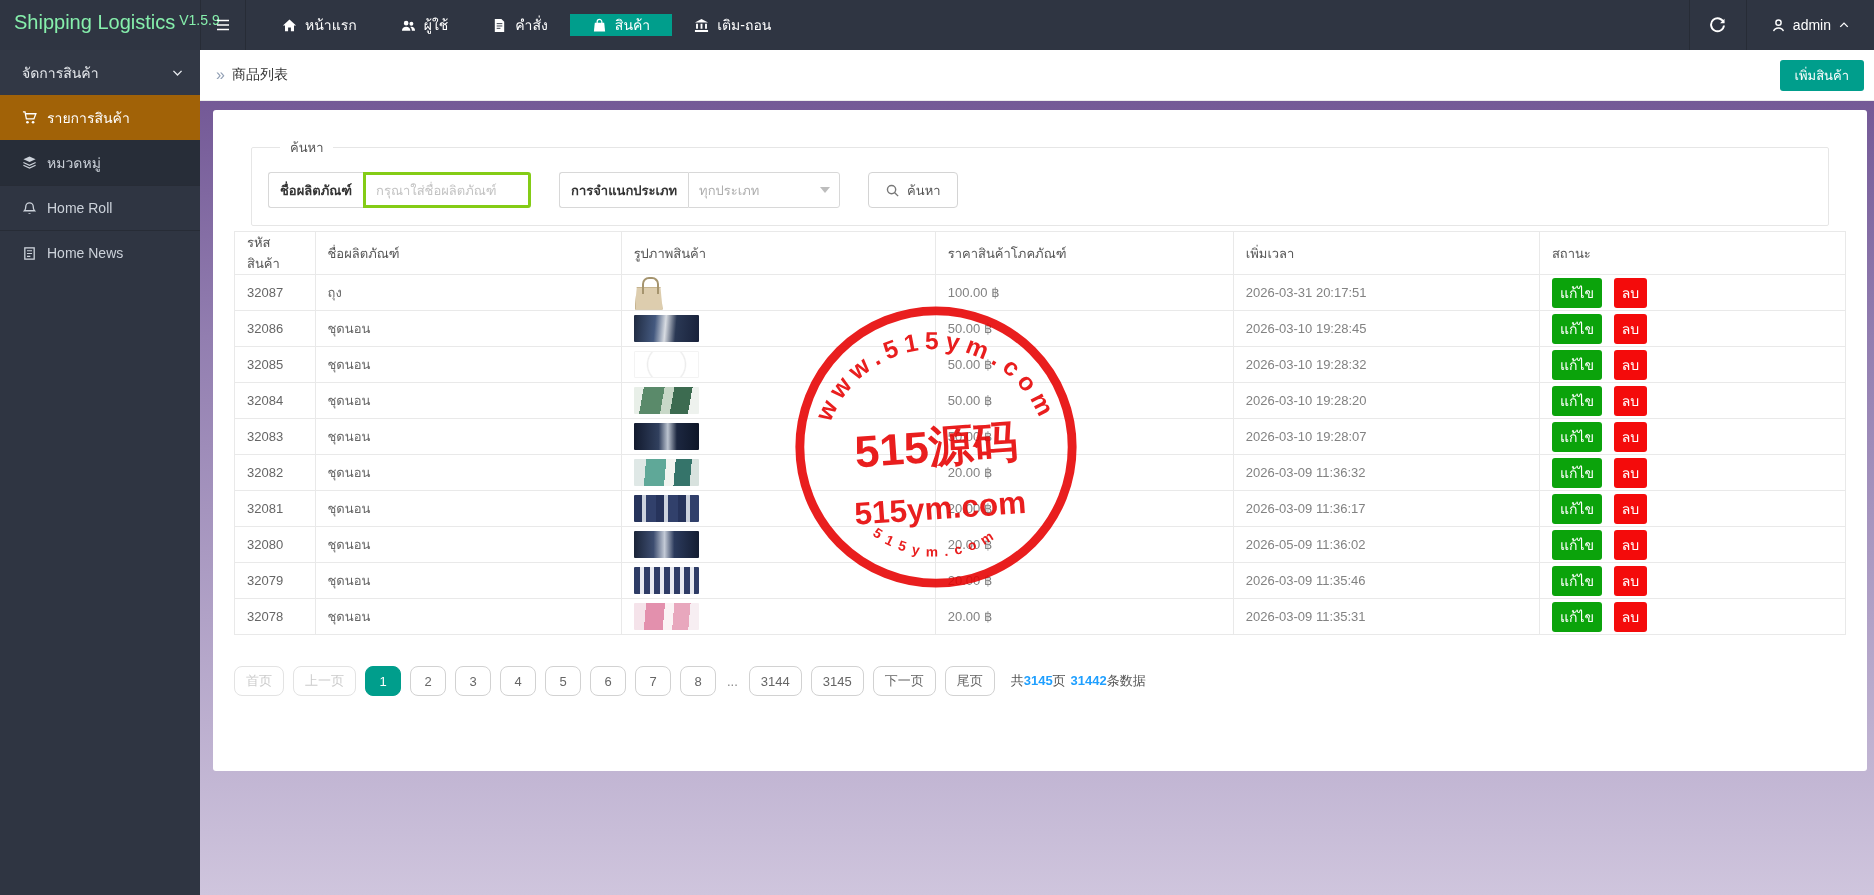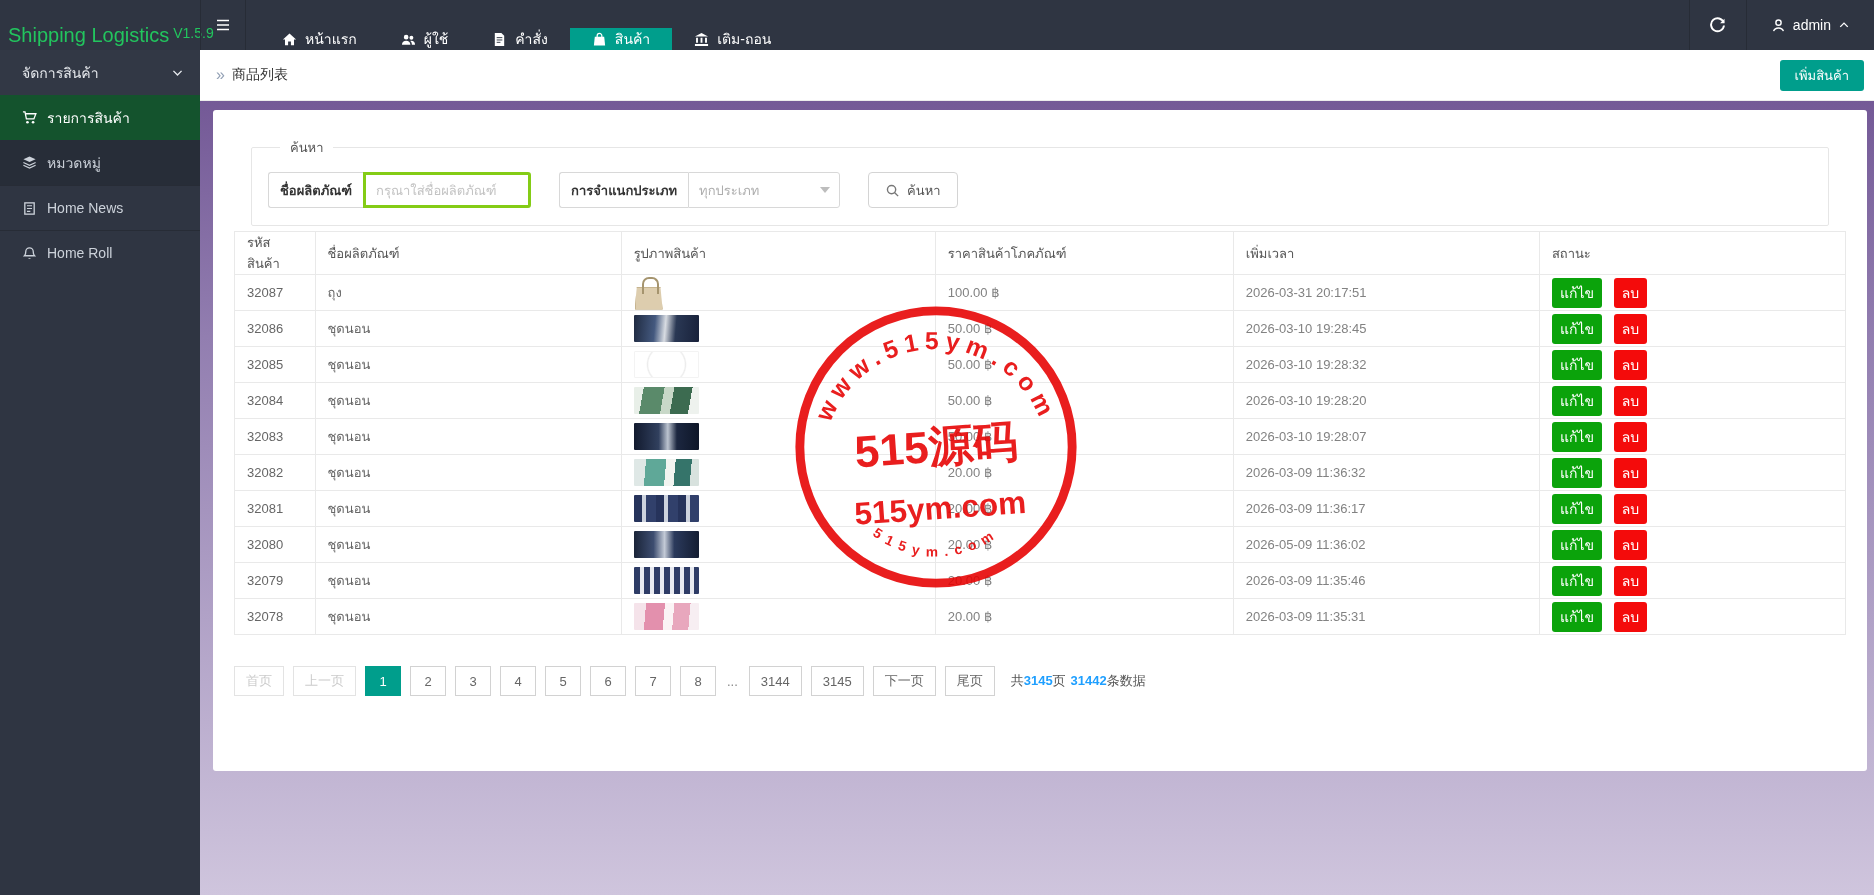--- a/index.html
+++ b/index.html
@@ -2,39 +2,39 @@
 <html><head>
 <meta charset="utf-8">
 <style>
   * { margin:0; padding:0; box-sizing:border-box; }
   html,body { width:1874px; height:895px; }
   body { font-family:"Liberation Sans","DejaVu Sans",sans-serif; font-size:13px; color:#333; position:relative; overflow:hidden; background:#fff; }
   svg { display:block; }
 
   
   .navbar { position:absolute; top:0; left:0; right:0; height:50px; background:#2f3542; color:#fff; display:flex; align-items:stretch; z-index:30; }
-  .brand { width:200px; display:flex; align-items:flex-start; padding-left:8px; padding-top:11px; font-size:20px; color:#22c55e; white-space:nowrap;margin-top:13px; }
+  .brand { width:200px; display:flex; align-items:flex-start; padding-left:14px; padding-top:11px; font-size:20px; color:#86efac; white-space:nowrap; }
   .brand .ver { font-size:14px; margin-left:4px; margin-top:1px; }
   .nav-toggle { width:46px; display:flex; align-items:center; justify-content:center; border-left:1px solid #272c36; border-right:1px solid #272c36; cursor:pointer; color:#fff; }
-  .nav-menu { display:flex; align-items:flex-end; margin-left:14px; }
+  .nav-menu { display:flex; align-items:center; margin-left:14px; }
   .nav-item { display:flex; align-items:center; gap:8px; padding:0 22px; font-size:14px; cursor:pointer; color:#fff; }
   .nav-item.active { background:#009e8c; }
   .nav-item svg { width:15px; height:15px; }
   .nav-right { margin-left:auto; display:flex; align-items:stretch; }
   .nav-refresh { width:58px; display:flex; align-items:center; justify-content:center; border-left:1px solid #272c36; border-right:1px solid #272c36; cursor:pointer; }
   .nav-user { display:flex; align-items:center; gap:7px; padding:0 24px; font-size:14px; cursor:pointer; }
 
   
   .sidebar { position:absolute; top:50px; left:0; width:200px; bottom:0; background:#2f3542; z-index:20; }
   .side-group { height:45px; display:flex; align-items:center; padding:0 16px 0 22px; font-size:14px; color:#e7eaee; cursor:pointer; background:#323845;gap:27px; }
   .side-group .chev { margin-left:auto; }
   .side-item { height:45px; display:flex; align-items:center; gap:10px; padding-left:22px; font-size:14px; cursor:pointer; color:#ccd2da; }
   .side-item.sub { background:#272d38; }
   .side-item.toplevel { background:#2f3542; border-top:1px solid #272c36; }
-  .side-item.active { background:#14532d; color:#fff; }
+  .side-item.active { background:#a16207; color:#fff; }
   .side-item svg { width:15px; height:15px; flex:0 0 auto; }
 
   
   .main { position:absolute; left:200px; top:50px; right:0; bottom:0; background:linear-gradient(180deg,#6d5191 0%, #927eb0 34%, #cfc5dd 100%); }
   .breadcrumb-bar { height:51px; background:#fff; display:flex; align-items:center; padding:0 10px 0 16px; border-bottom:1px solid #ececec; }
   .bc-symbol { color:#93a1b5; font-size:16px; margin-right:7px; }
   .bc-title { font-size:14px; color:#333; }
   .add-btn { margin-left:auto; background:#009e8c; color:#fff; border:none; height:31px; padding:0 15px; border-radius:3px; font-size:13px; cursor:pointer; }
 
   .card { margin:9px 7px 0 13px; background:#fff; border-radius:3px; height:661px; overflow:hidden; }
@@ -70,21 +70,21 @@
   .thumb-navy3 { background:repeating-linear-gradient(90deg,#26335b 0 8px,#cdd3de 8px 12px,#31406b 12px 22px); }
   .thumb-dark { background:linear-gradient(90deg,#1a2438,#3d4d70 30%,#c3cad6 47%,#2b3a5c 62%,#141d32); }
   .thumb-stripe { background:repeating-linear-gradient(90deg,#2e3c66 0 6px,#e8eaf0 6px 10px); }
   .thumb-pink { background:linear-gradient(95deg,#f5e3ea 0 18%,#e390ad 18% 46%,#fbf3f5 46% 60%,#e8a7bd 60% 84%,#f7eef2 84%); }
   .action-btn { color:#fff; border:none; border-radius:3px; padding:4px 8px; font-size:14px; cursor:pointer; margin-right:8px; }
   .btn-edit { background:#0ba30b; }
   .btn-del { background:#f40b0b; }
 
   
   .pagination { display:flex; align-items:center; margin:31px 21px 0; gap:9px; }
-  .pg-btn { min-width:36px; height:30px; padding:0 11px; display:inline-flex; align-items:center; justify-content:center; border:1px solid #d2d2d2; background:#fff; color:#666; font-size:13px; border-radius:0; cursor:pointer; }
+  .pg-btn { min-width:36px; height:30px; padding:0 11px; display:inline-flex; align-items:center; justify-content:center; border:1px solid #d2d2d2; background:#fff; color:#666; font-size:13px; border-radius:8px; cursor:pointer; }
   .pg-btn.disabled { color:#ccc; border-color:#e3e3e3; cursor:default; }
   .pg-btn.active { background:#009e8c; border-color:#009e8c; color:#fff; }
   .pg-btn.ellipsis { border:none; background:transparent; min-width:14px; padding:0 2px; color:#888; }
   .pg-summary { margin-left:7px; color:#555; font-size:13px; }
   .pg-summary b { color:#1e9fff; font-weight:bold; }
   .pg-summary b.rec { margin-left:5px; }
 
   
   .watermark { position:absolute; left:588px; top:249px; width:296px; height:296px; pointer-events:none; opacity:0.88; z-index:25; }
 </style>
@@ -197,34 +197,34 @@
         <svg viewBox="0 0 16 16">
           <path d="M8 1.5l6.5 3L8 7.5l-6.5-3z" fill="currentColor"></path>
           <path d="M1.5 8L8 11l6.5-3M1.5 11L8 14l6.5-3" fill="none" stroke="currentColor" stroke-width="1.2"></path>
         </svg>
       </span>
     <span>หมวดหมู่</span>
   </div>
   <div class="side-item toplevel">
     <span>
         <svg viewBox="0 0 16 16">
-          <rect x="3" y="2" width="10" height="12" fill="none" stroke="currentColor" stroke-width="1.4"></rect>
-          <path d="M5.3 5h5.4M5.3 8h5.4M5.3 11h3.6" stroke="currentColor" stroke-width="1.2"></path>
-        </svg>
-      </span>
-    <span>Home News</span>
+          <path d="M8 2a4 4 0 0 1 4 4c0 3 .9 3.9 1.4 4.4H2.6C3.1 9.9 4 9 4 6a4 4 0 0 1 4-4z" fill="none" stroke="currentColor" stroke-width="1.4"></path>
+          <path d="M6.7 13a1.35 1.35 0 0 0 2.6 0z" fill="currentColor"></path>
+        </svg>
+      </span>
+    <span>Home Roll</span>
   </div>
   <div class="side-item toplevel">
     <span>
         <svg viewBox="0 0 16 16">
-          <path d="M8 2a4 4 0 0 1 4 4c0 3 .9 3.9 1.4 4.4H2.6C3.1 9.9 4 9 4 6a4 4 0 0 1 4-4z" fill="none" stroke="currentColor" stroke-width="1.4"></path>
-          <path d="M6.7 13a1.35 1.35 0 0 0 2.6 0z" fill="currentColor"></path>
-        </svg>
-      </span>
-    <span>Home Roll</span>
+          <rect x="3" y="2" width="10" height="12" fill="none" stroke="currentColor" stroke-width="1.4"></rect>
+          <path d="M5.3 5h5.4M5.3 8h5.4M5.3 11h3.6" stroke="currentColor" stroke-width="1.2"></path>
+        </svg>
+      </span>
+    <span>Home News</span>
   </div>
 </div>
 
 <div class="main">
 
   <div class="breadcrumb-bar">
     <span class="bc-symbol">»</span>
     <span class="bc-title">商品列表</span>
     <button class="add-btn">เพิ่มสินค้า</button>
   </div>

